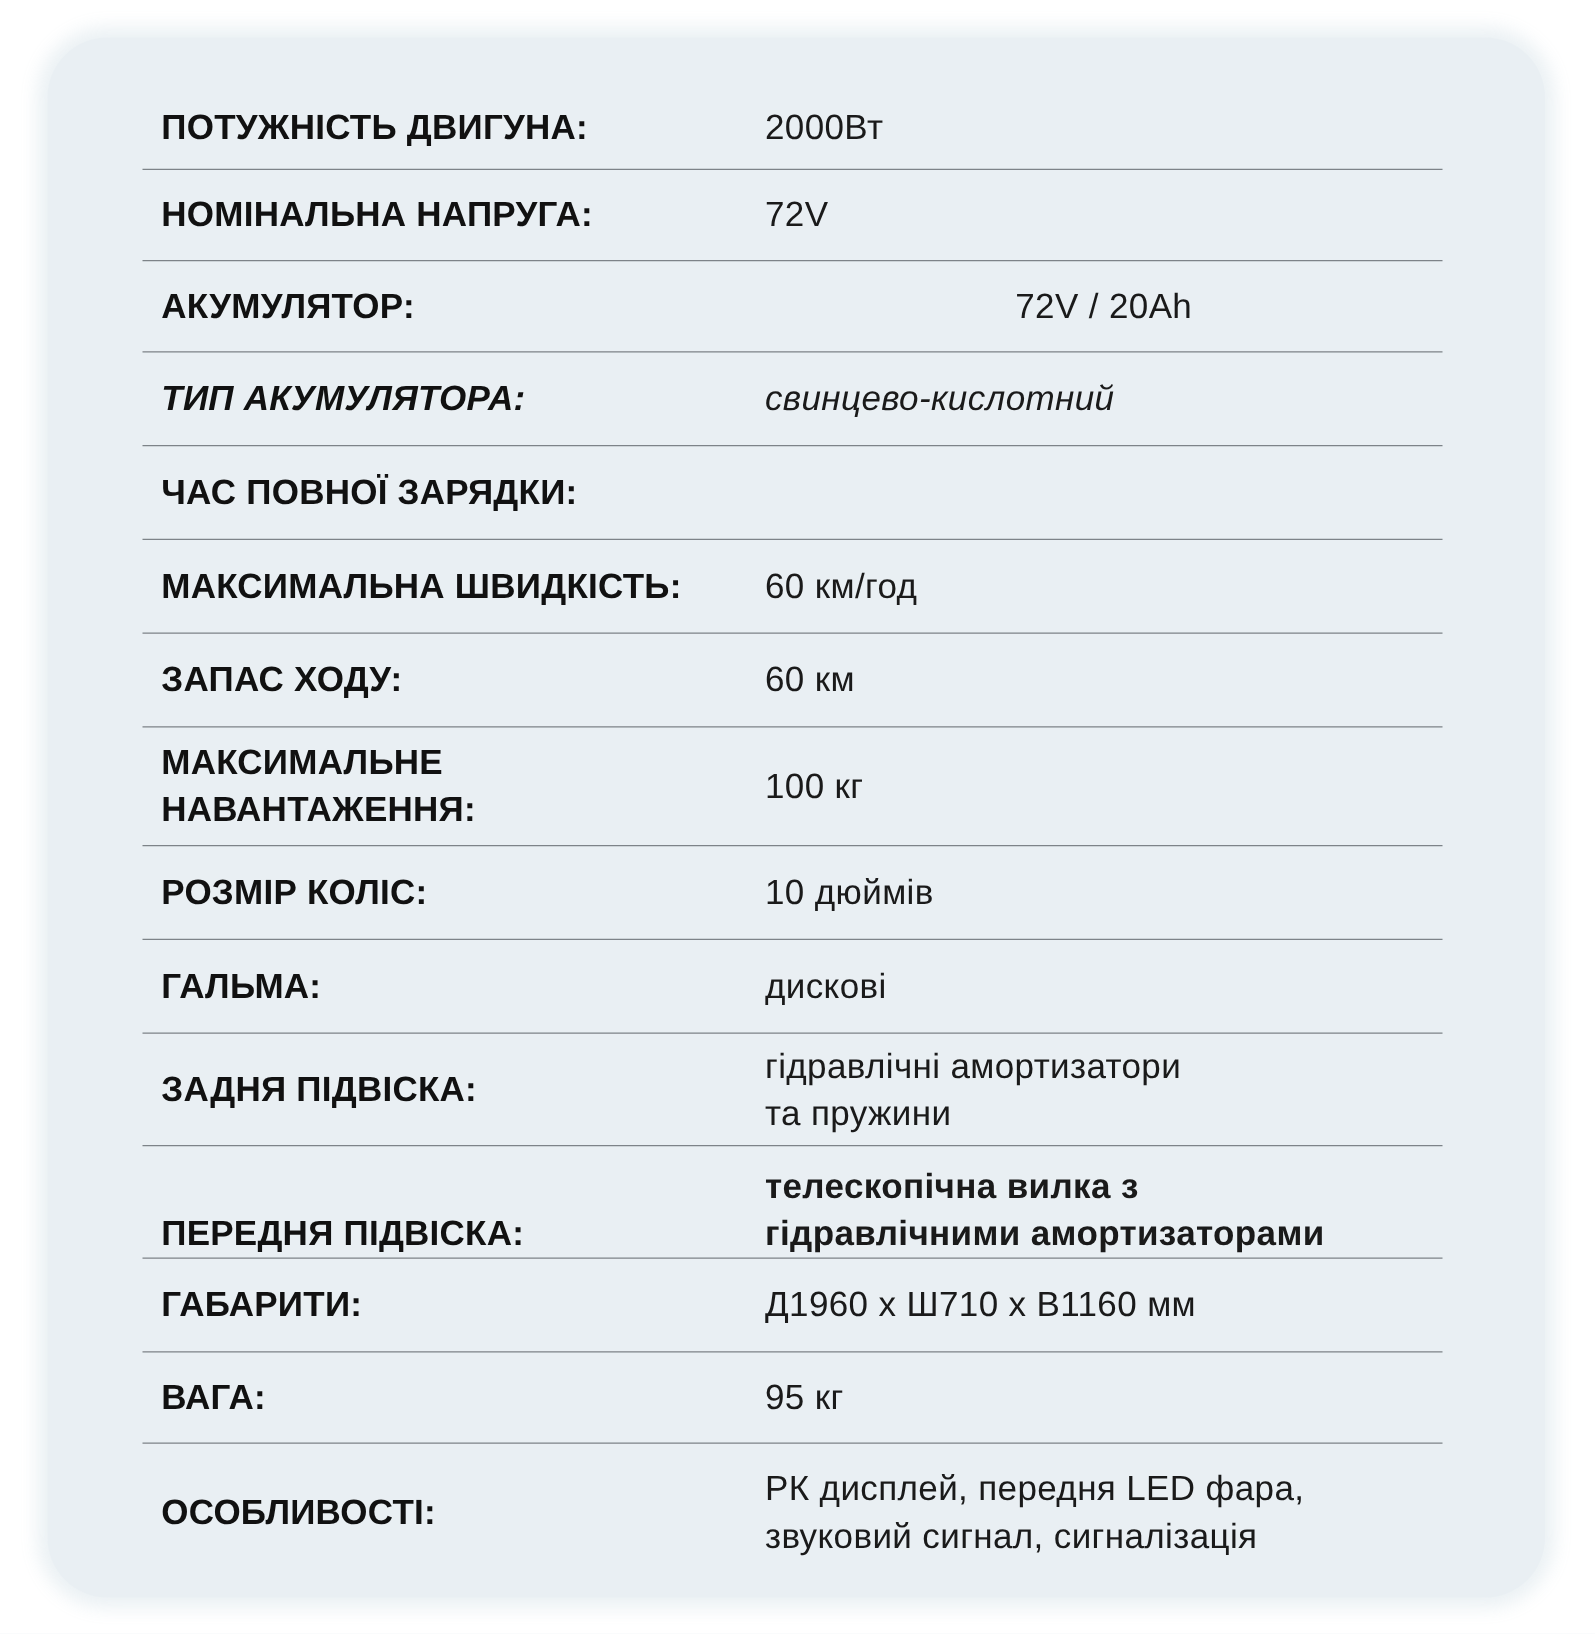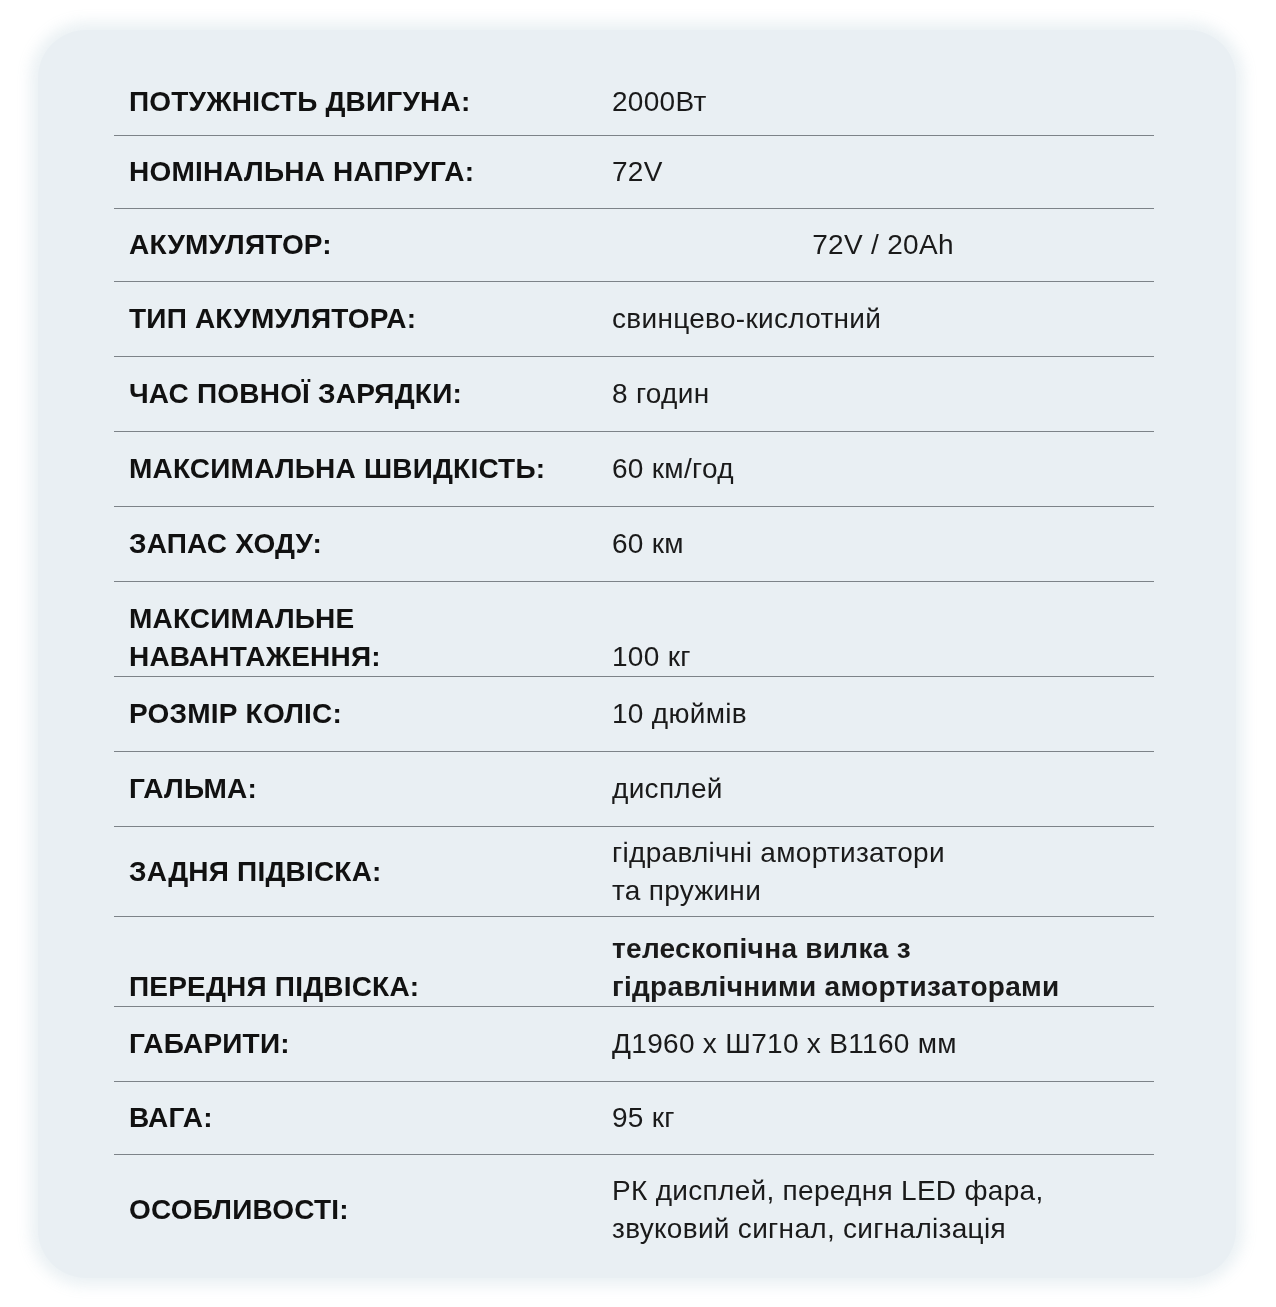--- a/index.html
+++ b/index.html
@@ -37,48 +37,47 @@
       <div class="value" style="white-space: pre-line;">2000Вт</div>
     </div>
     <div class="row" style="height: 73px;">
       <div class="label" style="white-space: pre-line;">НОМІНАЛЬНА НАПРУГА:</div>
       <div class="value" style="white-space: pre-line;">72V</div>
     </div>
     <div class="row" style="height: 73px;">
       <div class="label" style="white-space: pre-line;">АКУМУЛЯТОР:</div>
       <div class="value" style="white-space: pre-line; text-align: center;">72V / 20Ah</div>
     </div>
-    <div class="row" style="height: 75px;">
+    <div class="row" style="height: 75px; font-style: italic;">
       <div class="label" style="white-space: pre-line;">ТИП АКУМУЛЯТОРА:</div>
       <div class="value" style="white-space: pre-line;">свинцево-кислотний</div>
     </div>
     <div class="row" style="height: 75px; align-items: center;">
       <div class="label" style="white-space: pre-line;">ЧАС ПОВНОЇ ЗАРЯДКИ:</div>
-      <div class="value" style="white-space: pre-line;">8 годин</div>
     </div>
     <div class="row" style="height: 75px;">
       <div class="label" style="white-space: pre-line;">МАКСИМАЛЬНА ШВИДКІСТЬ:</div>
       <div class="value" style="white-space: pre-line;">60 км/год</div>
     </div>
     <div class="row" style="height: 75px;">
       <div class="label" style="white-space: pre-line;">ЗАПАС ХОДУ:</div>
       <div class="value" style="white-space: pre-line;">60 км</div>
     </div>
-    <div class="row" style="height: 95px; align-items: flex-end;">
+    <div class="row" style="height: 95px;">
       <div class="label" style="white-space: pre-line;">МАКСИМАЛЬНЕ
 НАВАНТАЖЕННЯ:</div>
       <div class="value" style="white-space: pre-line;">100 кг</div>
     </div>
     <div class="row" style="height: 75px;">
       <div class="label" style="white-space: pre-line;">РОЗМІР КОЛІС:</div>
       <div class="value" style="white-space: pre-line;">10 дюймів</div>
     </div>
     <div class="row" style="height: 75px;">
       <div class="label" style="white-space: pre-line;">ГАЛЬМА:</div>
-      <div class="value" style="white-space: pre-line;">дисплей</div>
+      <div class="value" style="white-space: pre-line;">дискові</div>
     </div>
     <div class="row" style="height: 90px;">
       <div class="label" style="white-space: pre-line;">ЗАДНЯ ПІДВІСКА:</div>
       <div class="value" style="white-space: pre-line;">гідравлічні амортизатори
 та пружини</div>
     </div>
     <div class="row" style="height: 90px; align-items: flex-end;">
       <div class="label" style="white-space: pre-line;">ПЕРЕДНЯ ПІДВІСКА:</div>
       <div class="value" style="white-space: pre-line; font-weight: bold;">телескопічна вилка з
 гідравлічними амортизаторами</div>

